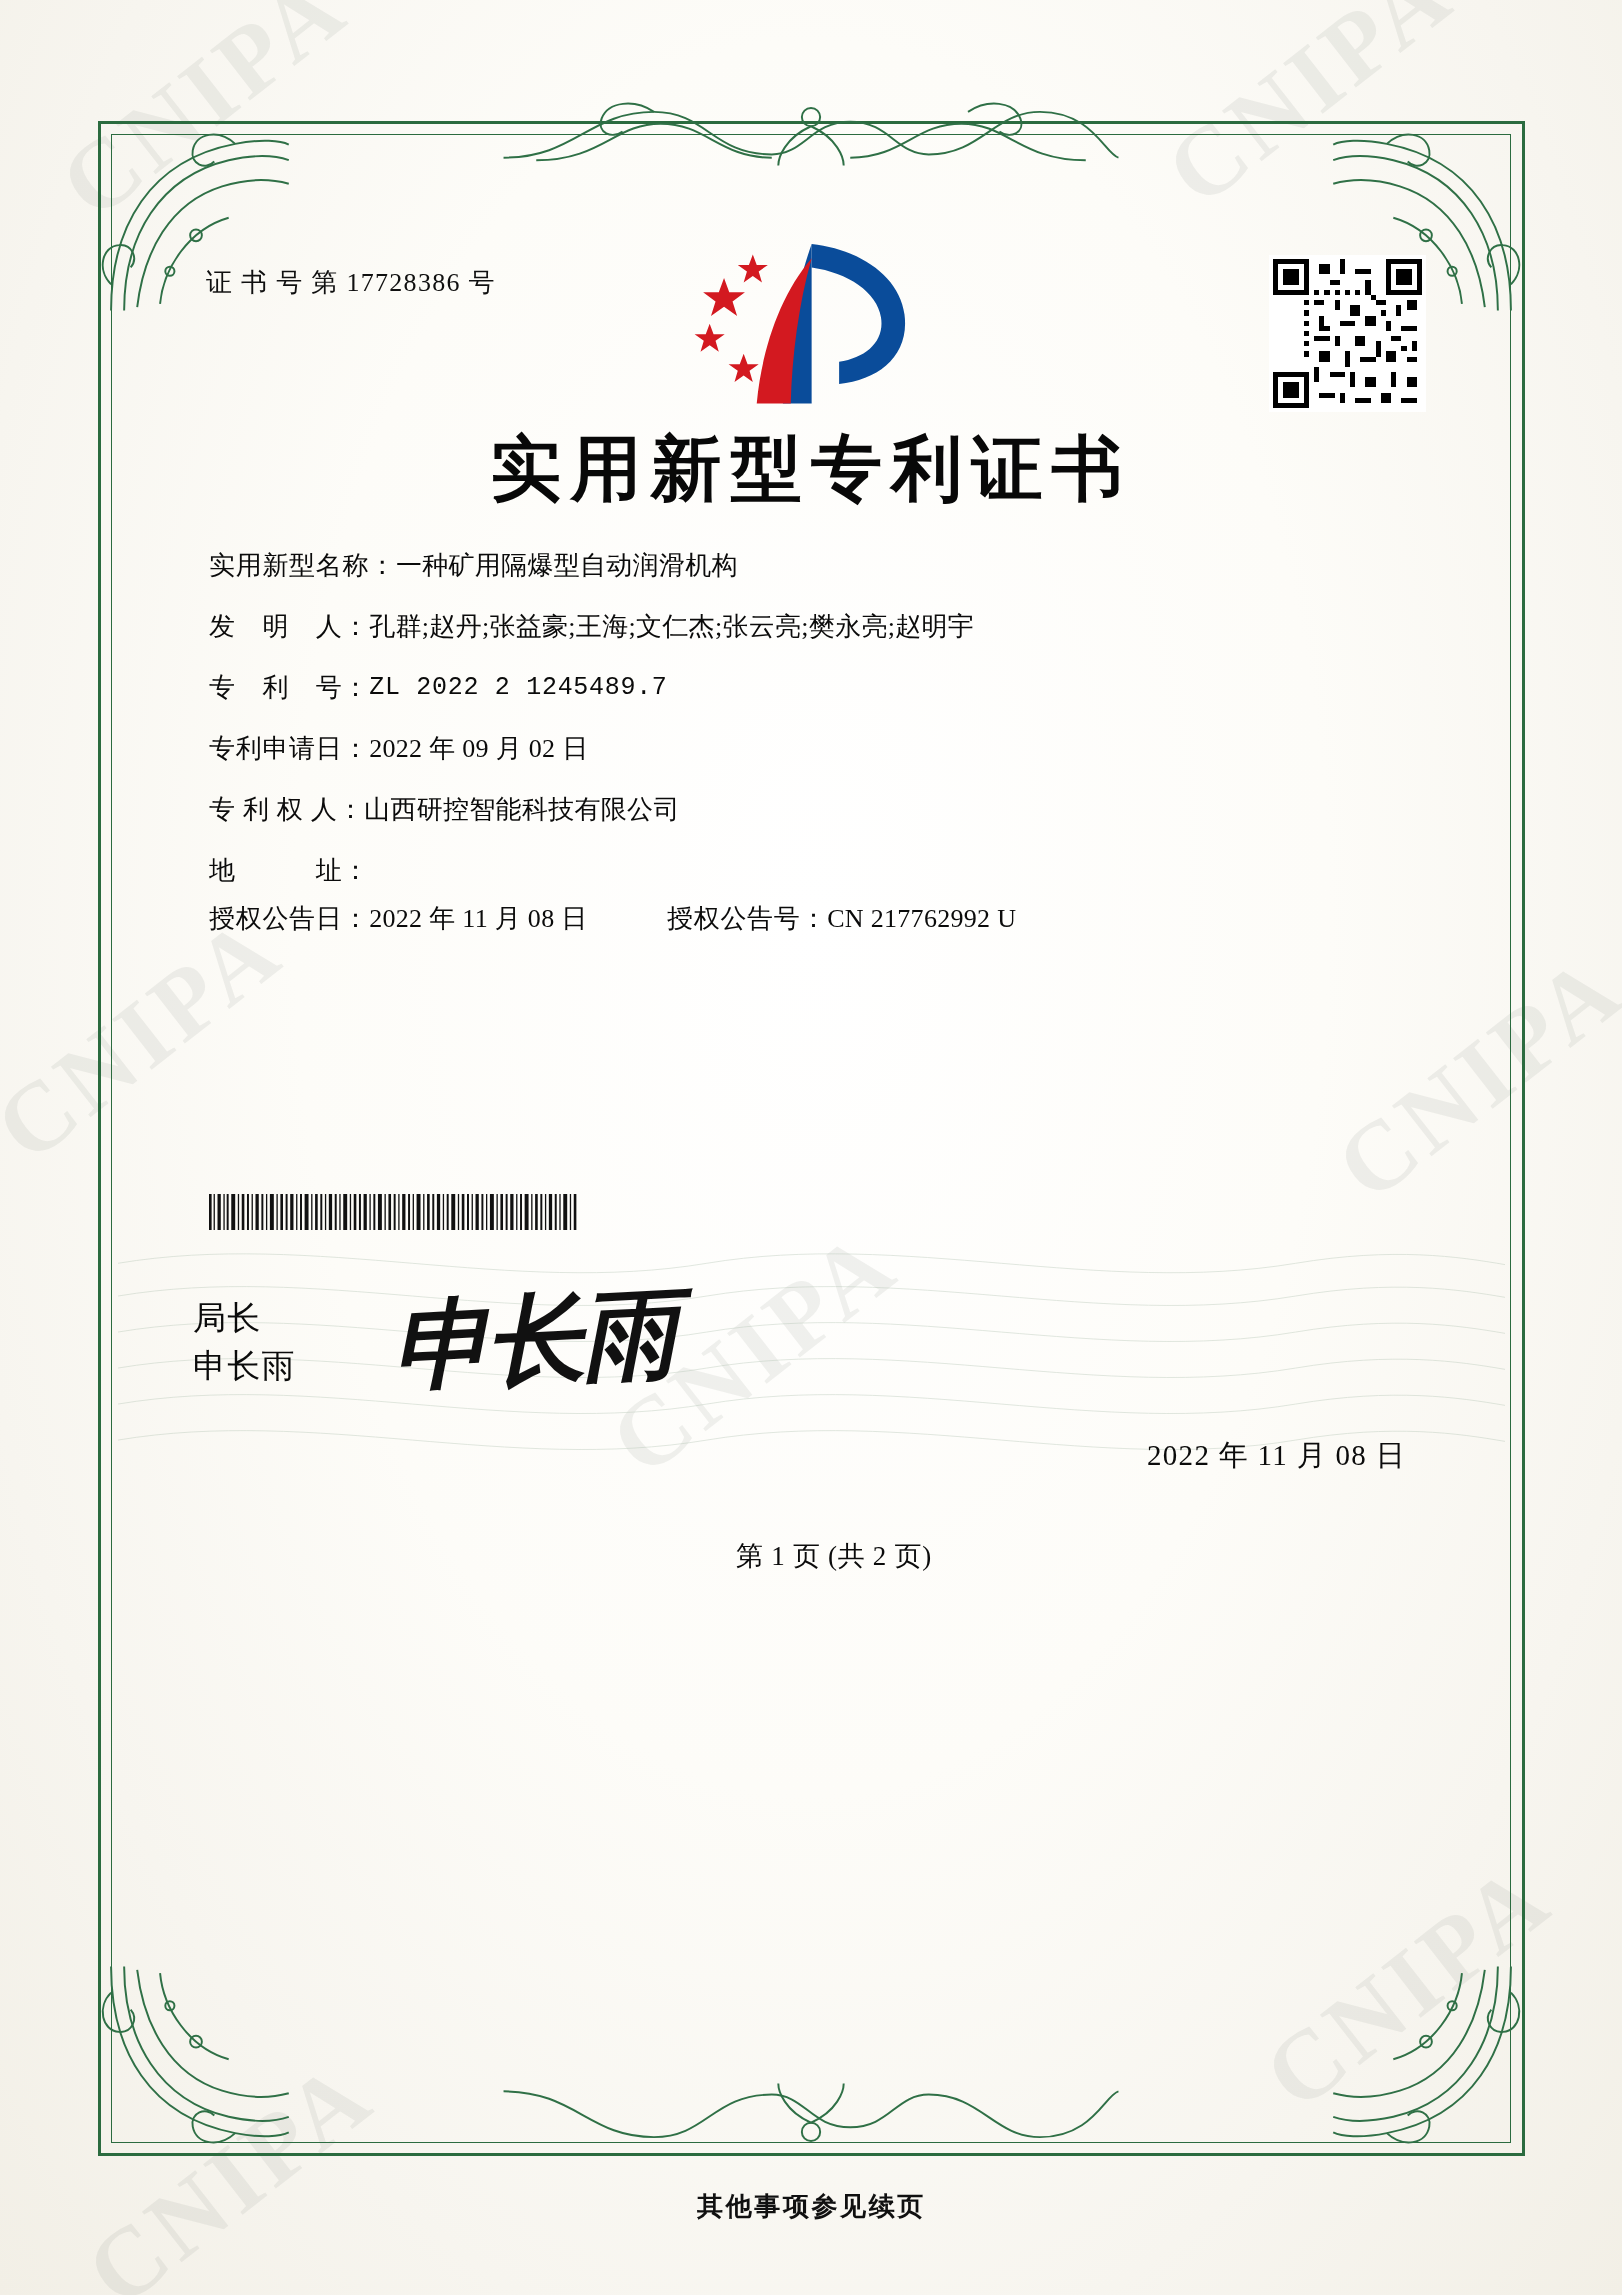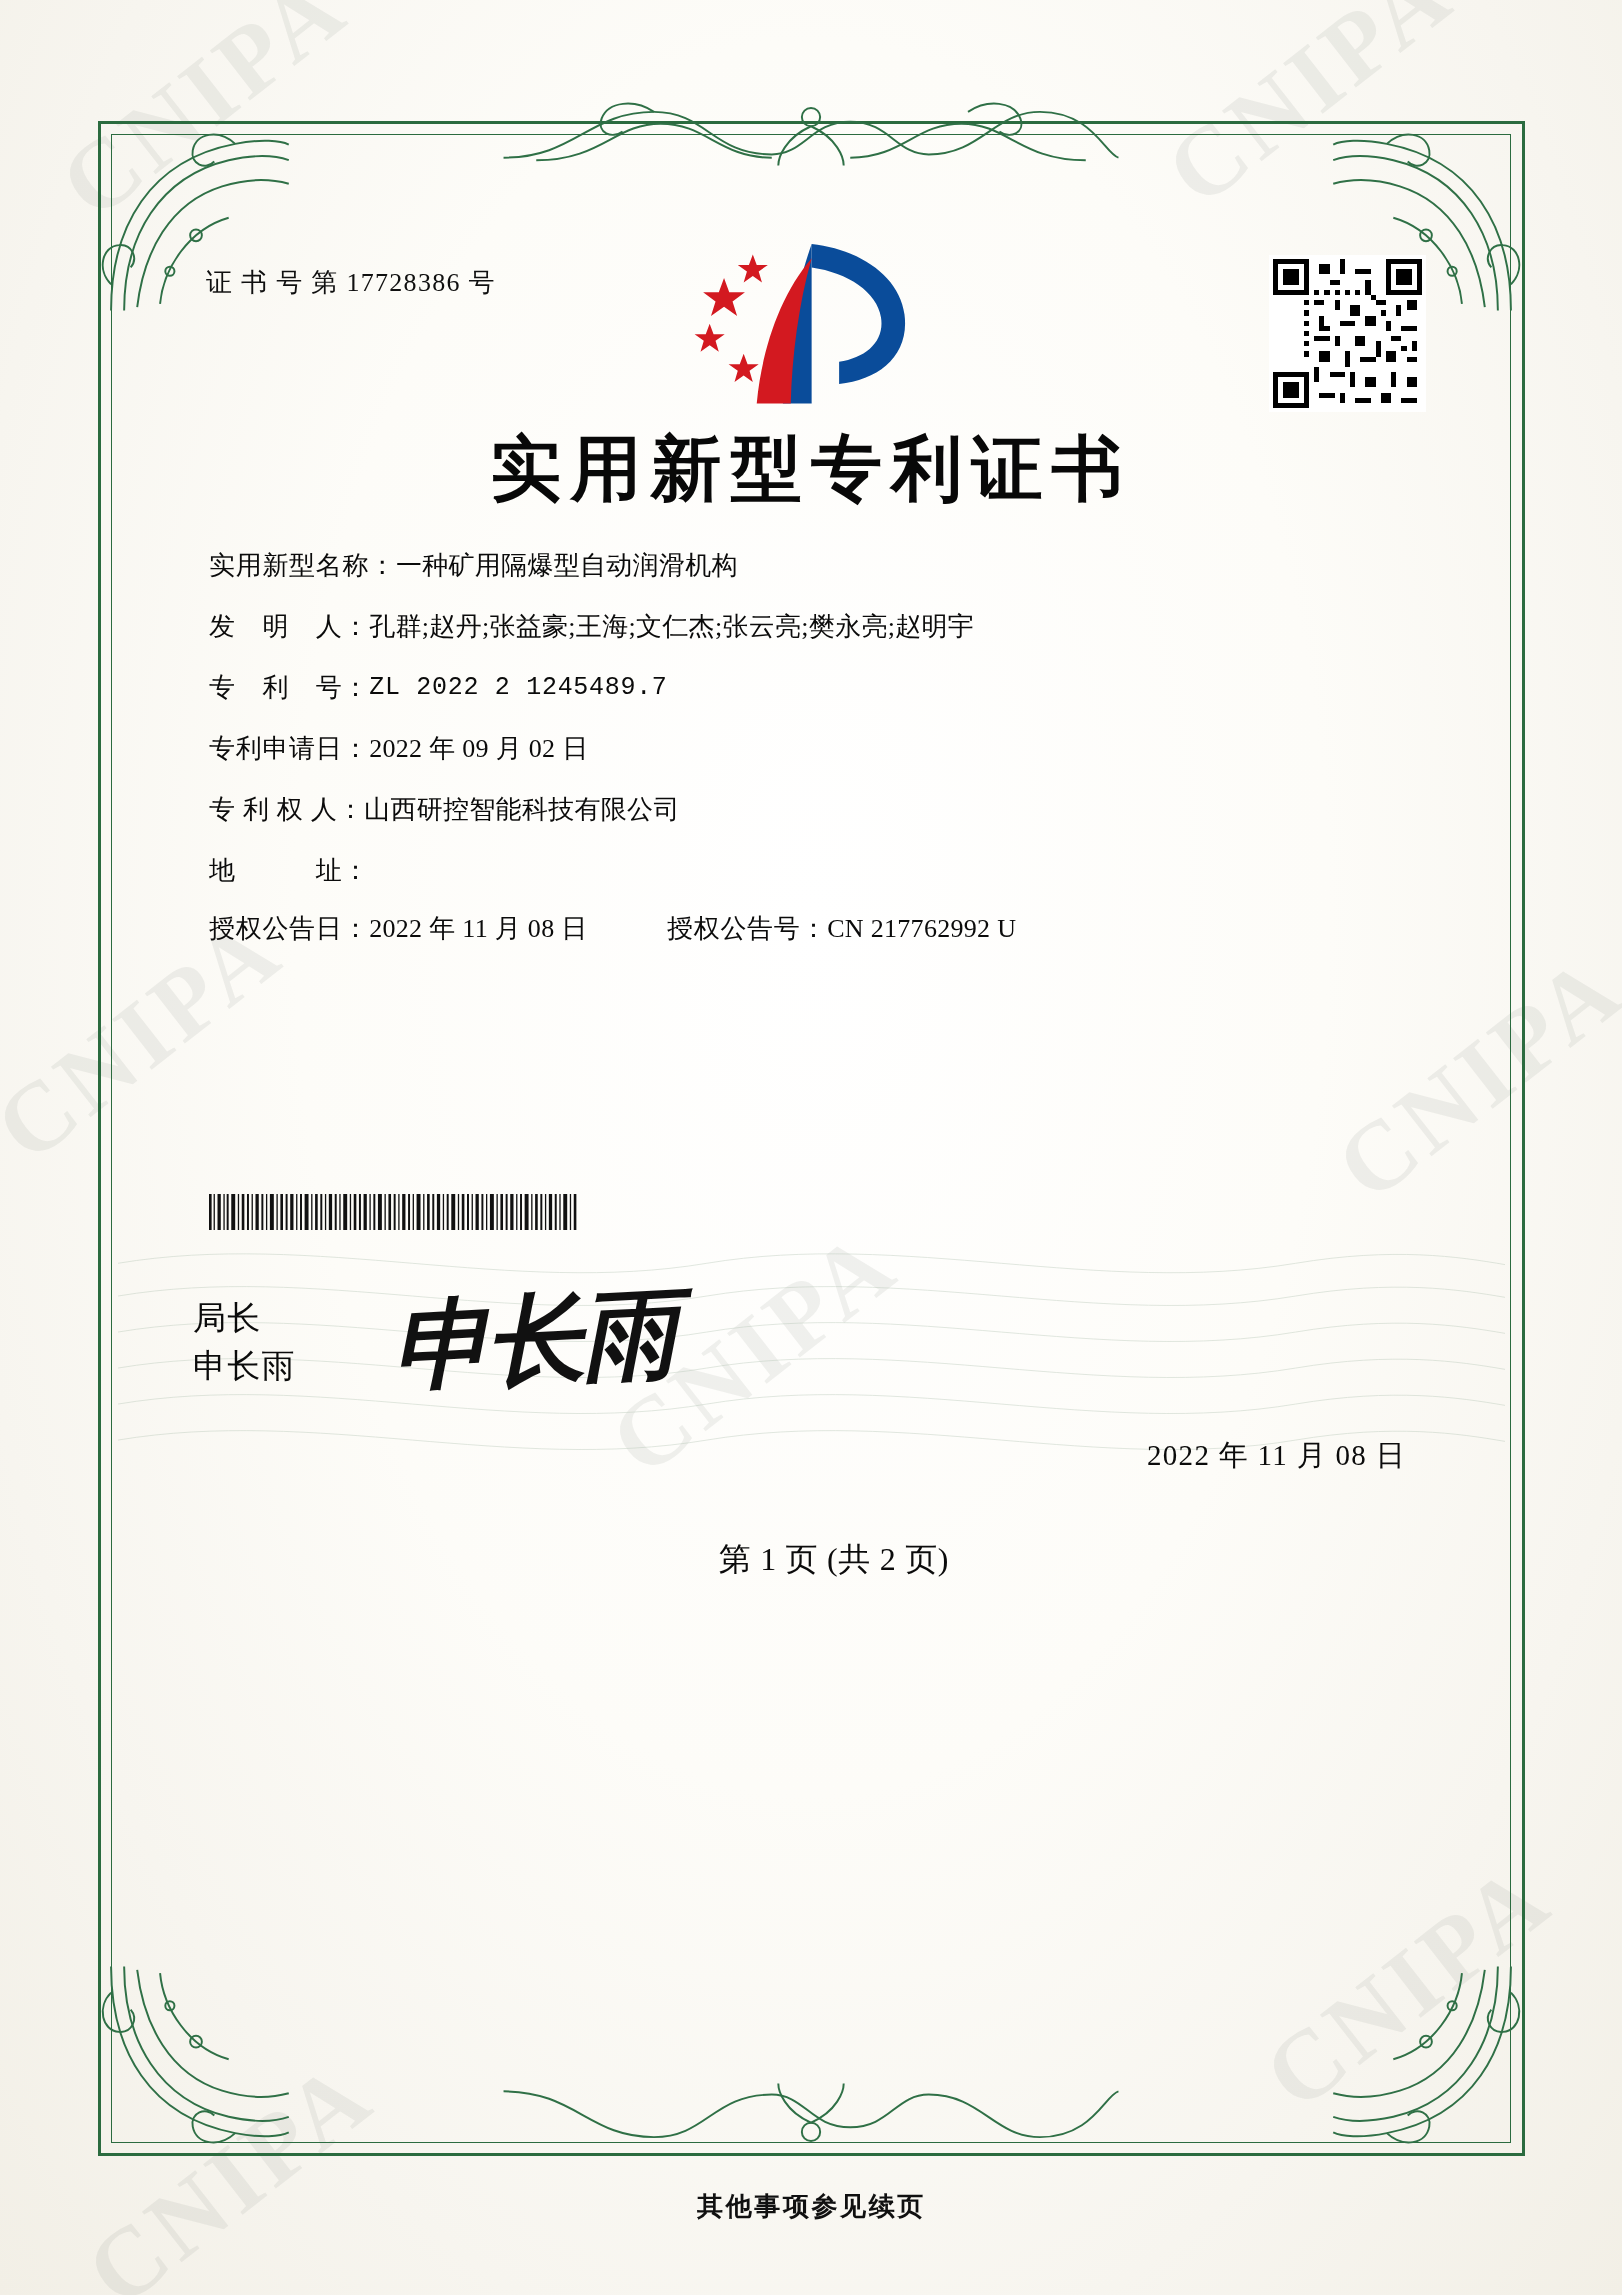--- a/index.html
+++ b/index.html
@@ -216,21 +216,21 @@
     letter-spacing: 1.3px;
   }
 
   
   .page-no {
     position: absolute;
     left: 0;
     right: 0;
     top: 1404px;
     text-align: center;
-    font-size: 32px;
+    font-size: 27px;
     color: #0b0b0b;
     letter-spacing: 0.7px;
     margin-left: 46px;
   }
 
   
   .bottom-note {
     position: absolute;
     left: 0;
     right: 0;
@@ -479,21 +479,21 @@
       <div class="field-row">
         <span class="field-label">专利申请日：</span>
         <span class="field-value">2022 年 09 月 02 日</span>
       </div>
 
       <div class="field-row">
         <span class="field-label">专 利 权 人：</span>
         <span class="field-value">山西研控智能科技有限公司</span>
       </div>
 
-      <div class="field-row" style="margin-bottom:32px;">
+      <div class="field-row" style="margin-bottom:22px;">
         <span class="field-label">地　　　址：</span>
       </div>
 
       <div class="dual-row">
         <span class="dual-left">
           <span class="field-label">授权公告日：</span>
           <span class="field-value">2022 年 11 月 08 日</span>
         </span>
         <span class="dual-right">
           <span class="field-label">授权公告号：</span>

